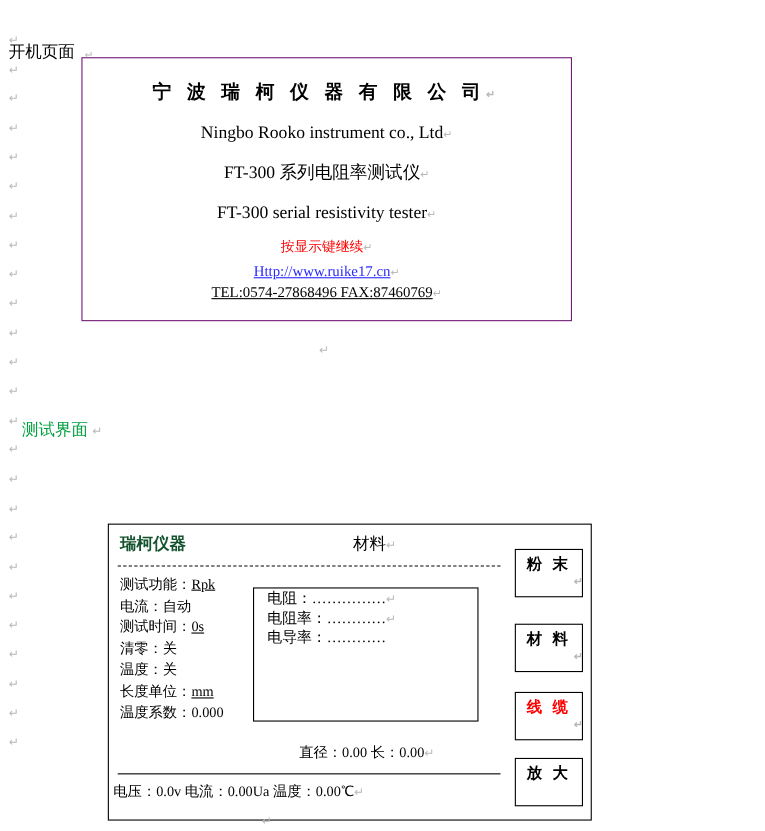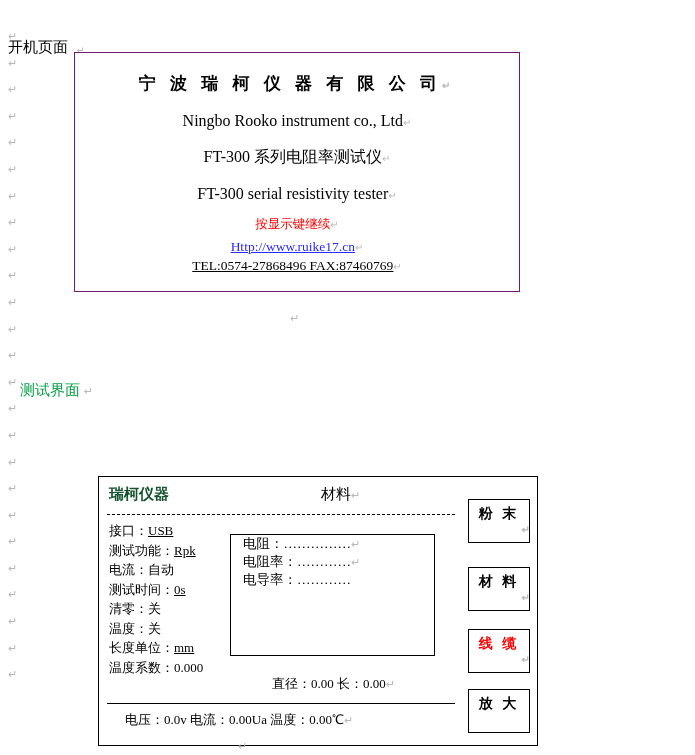--- a/index.html
+++ b/index.html
@@ -220,21 +220,21 @@
 
   .statusbar-sep {
     position: absolute;
     left: 8px;
     top: 226px;
     width: 348px;
     border-top: 1px solid #000000;
   }
   .statusbar {
     position: absolute;
-    left: 26px;
+    left: 4px;
     top: 234px;
     font-size: 13px;
     white-space: nowrap;
   }
 
   .softkeys {
     position: absolute;
     left: 364px;
     top: 0;
     width: 76px;
@@ -337,21 +337,20 @@
 
   <div class="dev-top">
     <div class="brand">瑞柯仪器</div>
     <div class="material-title">
       <span>材料</span><span class="pmark">↵</span>
     </div>
   </div>
   <div class="dashed-sep"></div>
 
   <div class="params">
-    <div><span>接口：</span><span class="u">USB</span></div>
     <div><span>测试功能：</span><span class="u">Rpk</span></div>
     <div><span>电流：</span><span>自动</span></div>
     <div><span>测试时间：</span><span class="u">0s</span></div>
     <div><span>清零：</span><span>关</span></div>
     <div><span>温度：</span><span>关</span></div>
     <div><span>长度单位：</span><span class="u">mm</span></div>
     <div><span>温度系数：</span><span>0.000</span></div>
   </div>
 
   <div class="readout">

